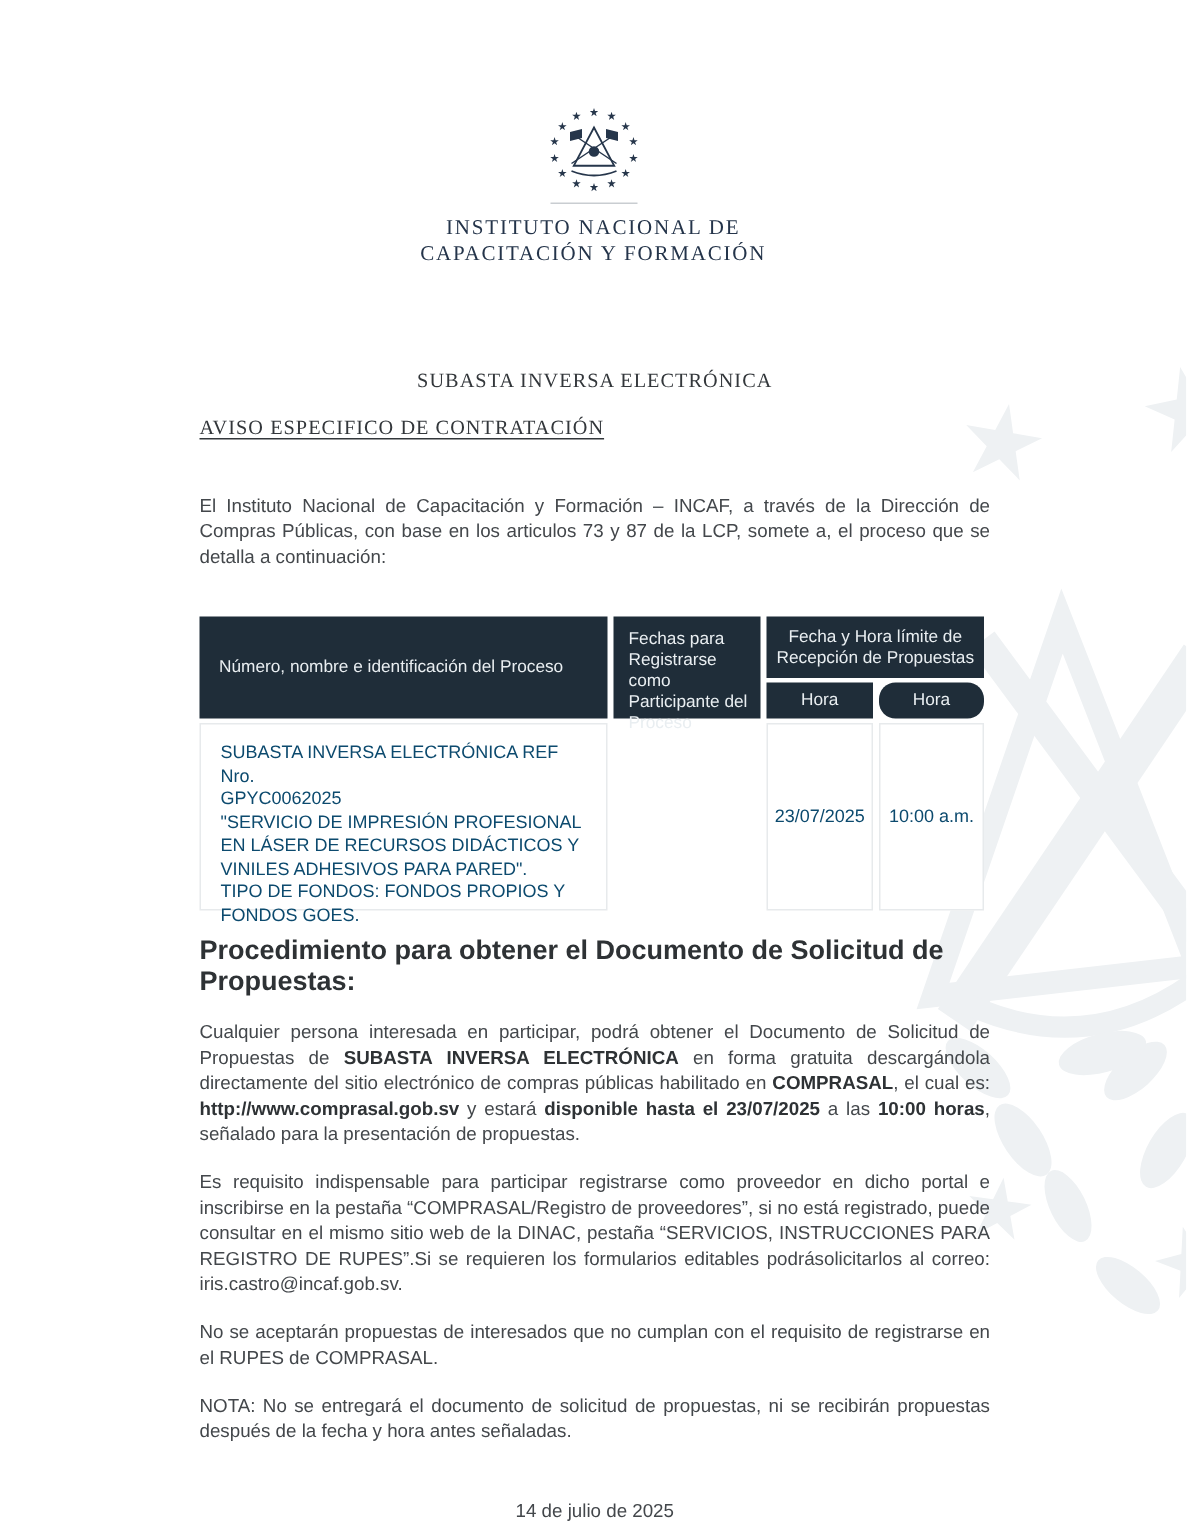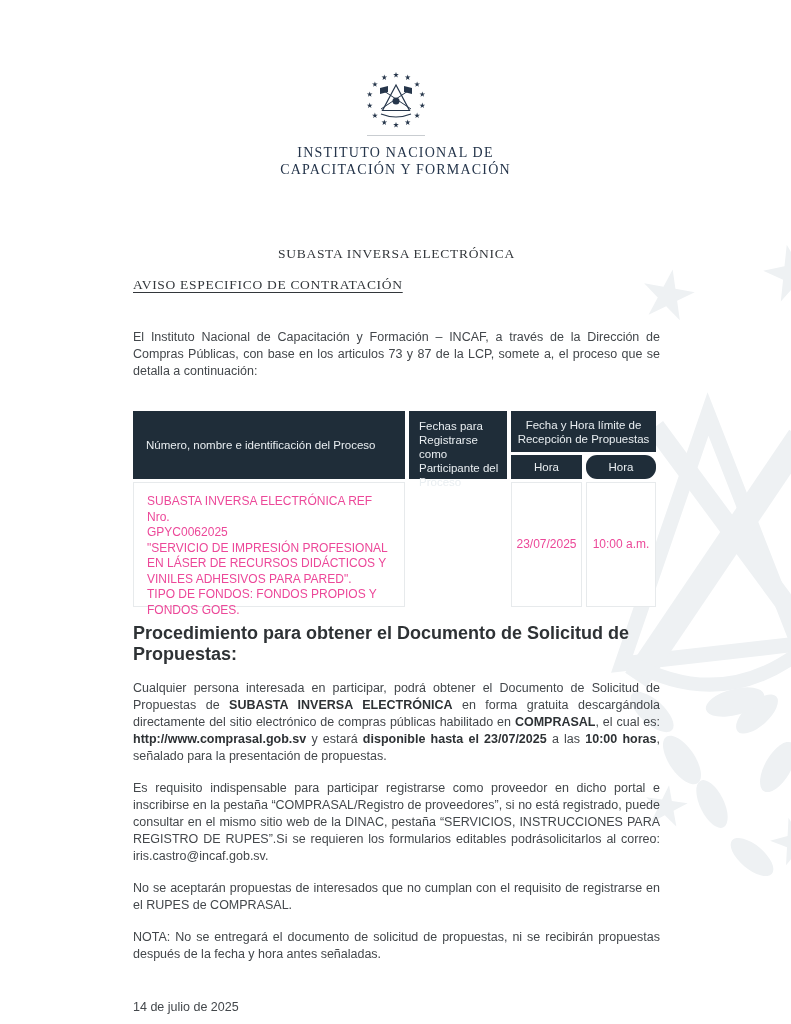--- a/index.html
+++ b/index.html
@@ -38,42 +38,42 @@
     font-size:13.5px;font-weight:normal;letter-spacing:.7px;color:#33373b;
     text-decoration:underline;text-underline-offset:3px;text-decoration-thickness:1px;
   }
 
   
   p{margin:0;}
   .intro{margin-top:36px;font-size:12.5px;line-height:17px;text-align:justify;}
   .proc-heading{margin-top:16px;font-size:18px;font-weight:bold;color:#2e3235;}
   .par{margin-top:15px;font-size:12.5px;line-height:17px;text-align:justify;}
   .par b{color:#2e3235;}
-  .footer-date{margin-top:37px;font-size:12.5px;}
+  .footer-date{margin-top:37px;text-align:center;font-size:12.5px;}
 
   
   .proc-table{
     margin-top:31px;
     display:grid;
     grid-template-columns:272px 98px 71px 70px;
     grid-template-rows:41px 24px 125px;
     column-gap:4px;row-gap:3px;
   }
   .th{
     color:#e9eef1;font-size:11.5px;line-height:14px;
     display:flex;
   }
   .th.c1{grid-row:1/3;grid-column:1;align-items:center;padding:0 10px 0 13px;box-sizing:border-box;}
   .th.c2{grid-row:1/3;grid-column:2;align-items:flex-start;padding:8px 6px 0 10px;box-sizing:border-box;}
   .th.c3{grid-row:1;grid-column:3/5;align-items:center;justify-content:center;text-align:center;padding:0 4px;box-sizing:border-box;}
   .th.sub1{grid-row:2;grid-column:3;align-items:center;justify-content:center;}
   .th.sub2{grid-row:2;grid-column:4;align-items:center;justify-content:center;}
   .td{
     grid-row:3;background:#ffffff;border:1px solid #e7eaec;box-sizing:border-box;
-    font-size:12px;line-height:15.5px;color:#ec4899;
+    font-size:12px;line-height:15.5px;color:#0c4a6e;
   }
   .td.b1{grid-column:1;padding:11px 10px 0 13px;}
   .td.b2{grid-column:2;display:flex;align-items:center;justify-content:center;text-align:center;padding:0 5px;}
   .td.b3{grid-column:3;display:flex;align-items:center;justify-content:center;text-align:left;}
   .td.b4{grid-column:4;display:flex;align-items:center;justify-content:center;text-align:center;}
 </style>
 </head>
 <body>
 
 <div class="page" style="color: rgb(67, 71, 75);">

